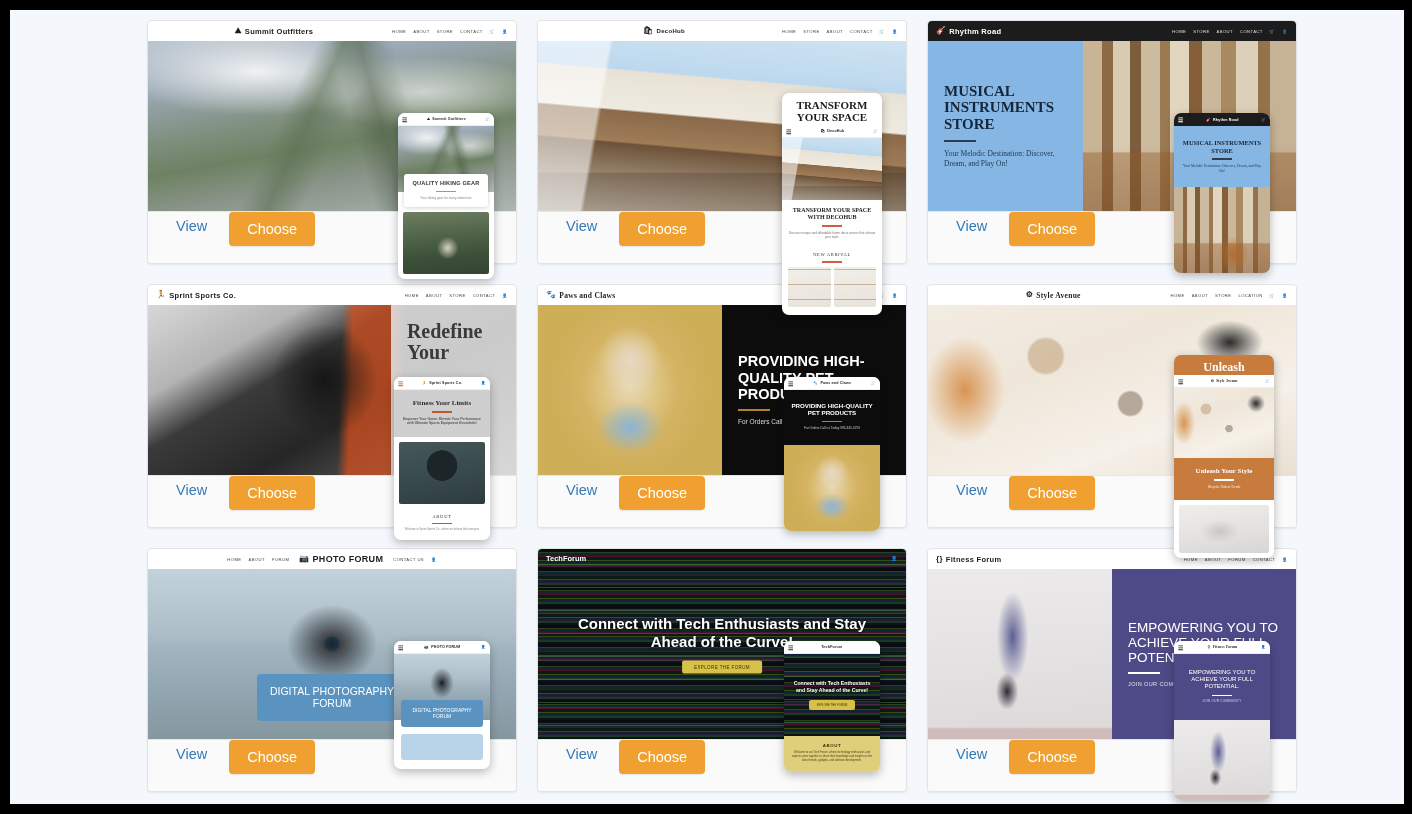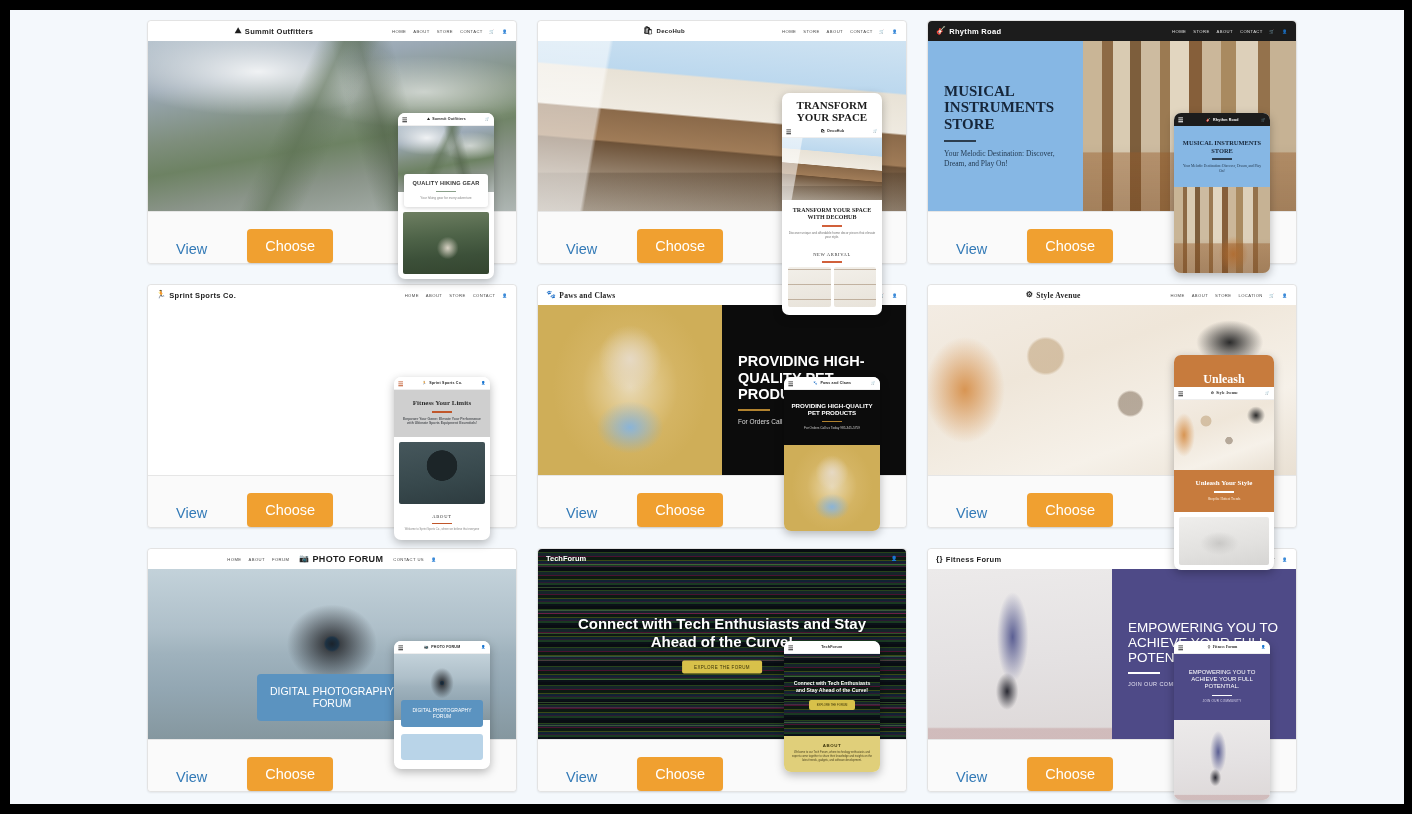--- a/index.html
+++ b/index.html
@@ -76,22 +76,22 @@
   }
   .hero-h1 { font-weight: 700; line-height: 1.12; }
   .hero-rule { height: 2px; width: 32px; margin: 7px 0; }
   .hero-sub { line-height: 1.35; }
 
   
   .actions {
     height: 52px;
     background: #fafafa;
     border-top: 1px solid #e6e6e6;
-    display: flex; align-items: flex-end;
-    padding-left: 18px; gap: 30px;
+    display: flex; align-items: flex-start;
+    padding-left: 18px; gap: 12px;
     border-radius: 0 0 4px 4px;
     position: relative; z-index: 1;
   }
   .view-link {
     color: #337ab7; font-size: 14.5px; text-decoration: none;
     padding: 6px 10px;
   }
   .choose-btn {
     background: #f0a030; color: #fff;
     border: none; border-radius: 4px;
@@ -429,20 +429,26 @@
               <span>Sprint Sports Co.</span>
             </div>
             <div class="nav">
               <span>HOME</span>
               <span>ABOUT</span>
               <span>STORE</span>
               <span>CONTACT</span>
               <span>👤</span>
             </div>
           </div>
+          <div class="hero">
+            <div class="hero-img img-gym"></div>
+            <div class="hero-text-pane" style="right:0;width:34%;background:rgba(225,225,225,.88);justify-content:flex-start;padding-top:16px;">
+              <div class="hero-h1" style="font-family:'Liberation Serif',serif;font-size:20px;color:#3a3a3a;line-height:1.05;">Redefine Your</div>
+            </div>
+          </div>
         </div>
         <div class="actions">
           <a class="view-link" href="#">View</a>
           <button class="choose-btn">Choose</button>
         </div>
         <div class="mobile" style="left:246px; top:92px;">
           <div class="mob-bar light">
             <span class="burger" style="color:#c0562a;">☰</span>
             <span class="mob-brand">
               <span>🏃</span>
@@ -536,21 +542,21 @@
           </div>
           <div class="hero">
             <div class="hero-img img-jewel"></div>
           </div>
         </div>
         <div class="actions">
           <a class="view-link" href="#">View</a>
           <button class="choose-btn">Choose</button>
         </div>
         <div class="mobile" style="left:246px; top:70px; width:100px;">
-          <div style="background:#c77b3d;padding:18px 7px 2px;text-align:center;">
+          <div style="background:#c77b3d;padding:6px 7px 2px;text-align:center;">
             <div style="font-family:'Liberation Serif',serif;font-weight:700;font-size:12px;color:#fff;line-height:1;">Unleash</div>
           </div>
           <div class="mob-bar light">
             <span class="burger">☰</span>
             <span class="mob-brand" style="font-family:'Liberation Serif',serif;">
               <span>⚙</span>
               <span>Style Avenue</span>
             </span>
             <span>🛒</span>
           </div>

